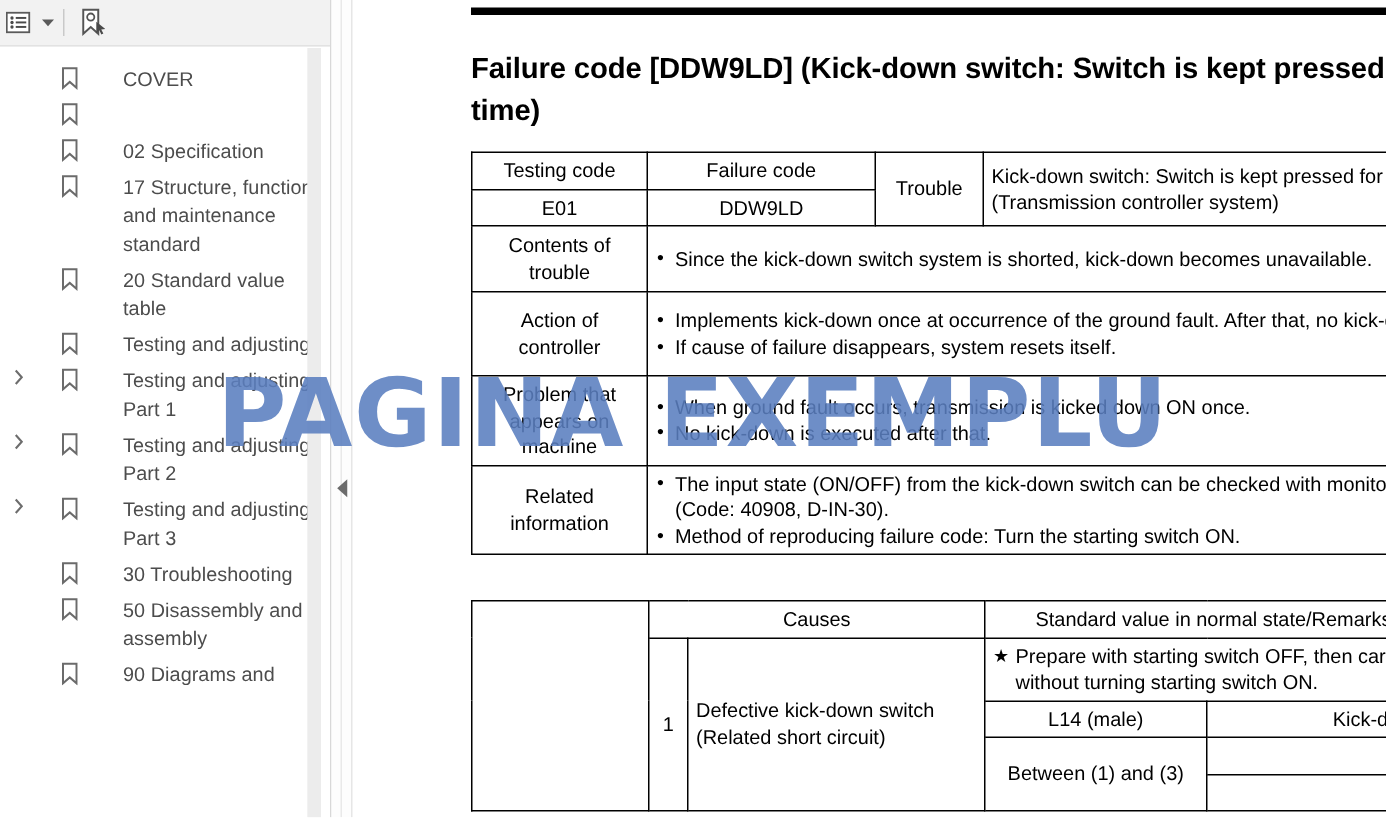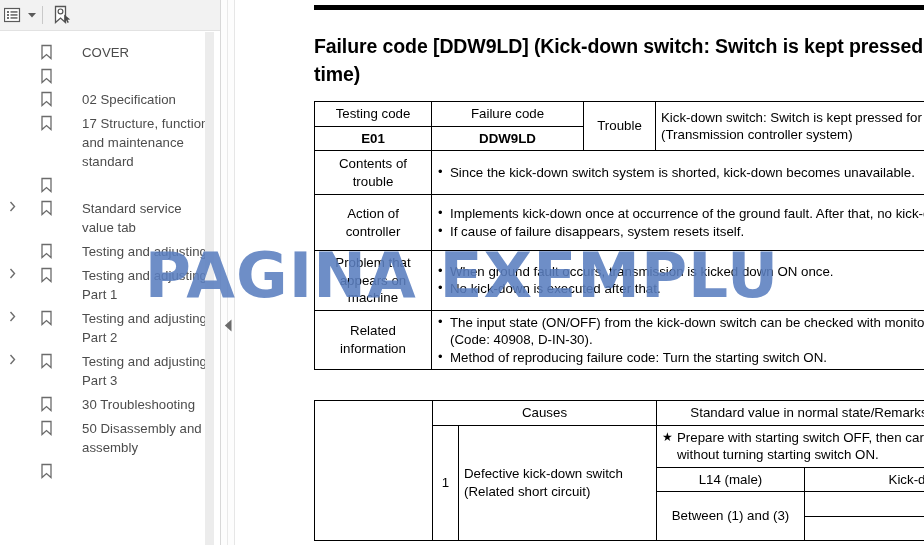--- a/index.html
+++ b/index.html
@@ -127,21 +127,21 @@
     color: #000;
     table-layout: fixed;
   }
   table.kt td {
     border: 1px solid #000;
     padding: 3px 5px;
     vertical-align: middle;
     line-height: 17.5px;
   }
   .c { text-align: center; }
-  .b { font-weight: bold; }
+  .b { font-weight: normal; }
   .bullets { margin: 0; padding: 0; list-style: none; }
   .bullets li {
     position: relative;
     padding-left: 13px;
     line-height: 17.5px;
   }
   .bullets li:before {
     content: "\2022";
     position: absolute; left: 1px; top: -1px;
     font-size: 13px;
@@ -249,85 +249,73 @@
         <div class="bm-label">17 Structure, function and maintenance standard</div>
       </div>
 
       <div class="bm-row">
         <div class="bm-chev empty"></div>
         <div class="bm-ico">
           <svg width="13" height="16" viewBox="0 0 13 16">
               <path d="M2 1.5 H11 V14.5 L6.5 10.6 L2 14.5 Z" fill="#fff" stroke="#6b6b6b" stroke-width="1.3"></path>
             </svg>
         </div>
+        <div class="bm-label">20 Standard value table</div>
+      </div>
+
+
+      <div class="bm-row">
+        <div class="bm-chev empty"></div>
+        <div class="bm-ico">
+          <svg width="13" height="16" viewBox="0 0 13 16">
+              <path d="M2 1.5 H11 V14.5 L6.5 10.6 L2 14.5 Z" fill="#fff" stroke="#6b6b6b" stroke-width="1.3"></path>
+            </svg>
+        </div>
+        <div class="bm-label">Testing and adjusting</div>
       </div>
 
       <div class="bm-row">
         <div class="bm-chev">
           <svg width="7" height="11" viewBox="0 0 7 11">
               <polyline points="1.5,1 5.5,5.5 1.5,10" fill="none" stroke="#6d6d6d" stroke-width="1.4"></polyline>
             </svg>
         </div>
         <div class="bm-ico">
           <svg width="13" height="16" viewBox="0 0 13 16">
               <path d="M2 1.5 H11 V14.5 L6.5 10.6 L2 14.5 Z" fill="#fff" stroke="#6b6b6b" stroke-width="1.3"></path>
             </svg>
         </div>
-        <div class="bm-label">Standard service value tab</div>
-      </div>
-
-      <div class="bm-row">
-        <div class="bm-chev empty"></div>
-        <div class="bm-ico">
-          <svg width="13" height="16" viewBox="0 0 13 16">
-              <path d="M2 1.5 H11 V14.5 L6.5 10.6 L2 14.5 Z" fill="#fff" stroke="#6b6b6b" stroke-width="1.3"></path>
-            </svg>
-        </div>
-        <div class="bm-label">Testing and adjusting</div>
+        <div class="bm-label">Testing and adjusting, Part 1</div>
       </div>
 
       <div class="bm-row">
         <div class="bm-chev">
           <svg width="7" height="11" viewBox="0 0 7 11">
               <polyline points="1.5,1 5.5,5.5 1.5,10" fill="none" stroke="#6d6d6d" stroke-width="1.4"></polyline>
             </svg>
         </div>
         <div class="bm-ico">
           <svg width="13" height="16" viewBox="0 0 13 16">
               <path d="M2 1.5 H11 V14.5 L6.5 10.6 L2 14.5 Z" fill="#fff" stroke="#6b6b6b" stroke-width="1.3"></path>
             </svg>
         </div>
-        <div class="bm-label">Testing and adjusting, Part 1</div>
+        <div class="bm-label">Testing and adjusting, Part 2</div>
       </div>
 
       <div class="bm-row">
         <div class="bm-chev">
           <svg width="7" height="11" viewBox="0 0 7 11">
               <polyline points="1.5,1 5.5,5.5 1.5,10" fill="none" stroke="#6d6d6d" stroke-width="1.4"></polyline>
             </svg>
         </div>
         <div class="bm-ico">
           <svg width="13" height="16" viewBox="0 0 13 16">
               <path d="M2 1.5 H11 V14.5 L6.5 10.6 L2 14.5 Z" fill="#fff" stroke="#6b6b6b" stroke-width="1.3"></path>
             </svg>
         </div>
-        <div class="bm-label">Testing and adjusting, Part 2</div>
-      </div>
-
-      <div class="bm-row">
-        <div class="bm-chev">
-          <svg width="7" height="11" viewBox="0 0 7 11">
-              <polyline points="1.5,1 5.5,5.5 1.5,10" fill="none" stroke="#6d6d6d" stroke-width="1.4"></polyline>
-            </svg>
-        </div>
-        <div class="bm-ico">
-          <svg width="13" height="16" viewBox="0 0 13 16">
-              <path d="M2 1.5 H11 V14.5 L6.5 10.6 L2 14.5 Z" fill="#fff" stroke="#6b6b6b" stroke-width="1.3"></path>
-            </svg>
-        </div>
         <div class="bm-label">Testing and adjusting, Part 3</div>
       </div>
 
       <div class="bm-row">
         <div class="bm-chev empty"></div>
         <div class="bm-ico">
           <svg width="13" height="16" viewBox="0 0 13 16">
               <path d="M2 1.5 H11 V14.5 L6.5 10.6 L2 14.5 Z" fill="#fff" stroke="#6b6b6b" stroke-width="1.3"></path>
             </svg>
         </div>
@@ -344,20 +332,21 @@
         <div class="bm-label">50 Disassembly and assembly</div>
       </div>
 
       <div class="bm-row">
         <div class="bm-chev empty"></div>
         <div class="bm-ico">
           <svg width="13" height="16" viewBox="0 0 13 16">
               <path d="M2 1.5 H11 V14.5 L6.5 10.6 L2 14.5 Z" fill="#fff" stroke="#6b6b6b" stroke-width="1.3"></path>
             </svg>
         </div>
+        <div class="bm-label">90 Diagrams and</div>
       </div>
 
     </div>
 
     <div id="sb-scroll">
       <div class="thumb"></div>
     </div>
   </div>
 
   <div id="splitter">

